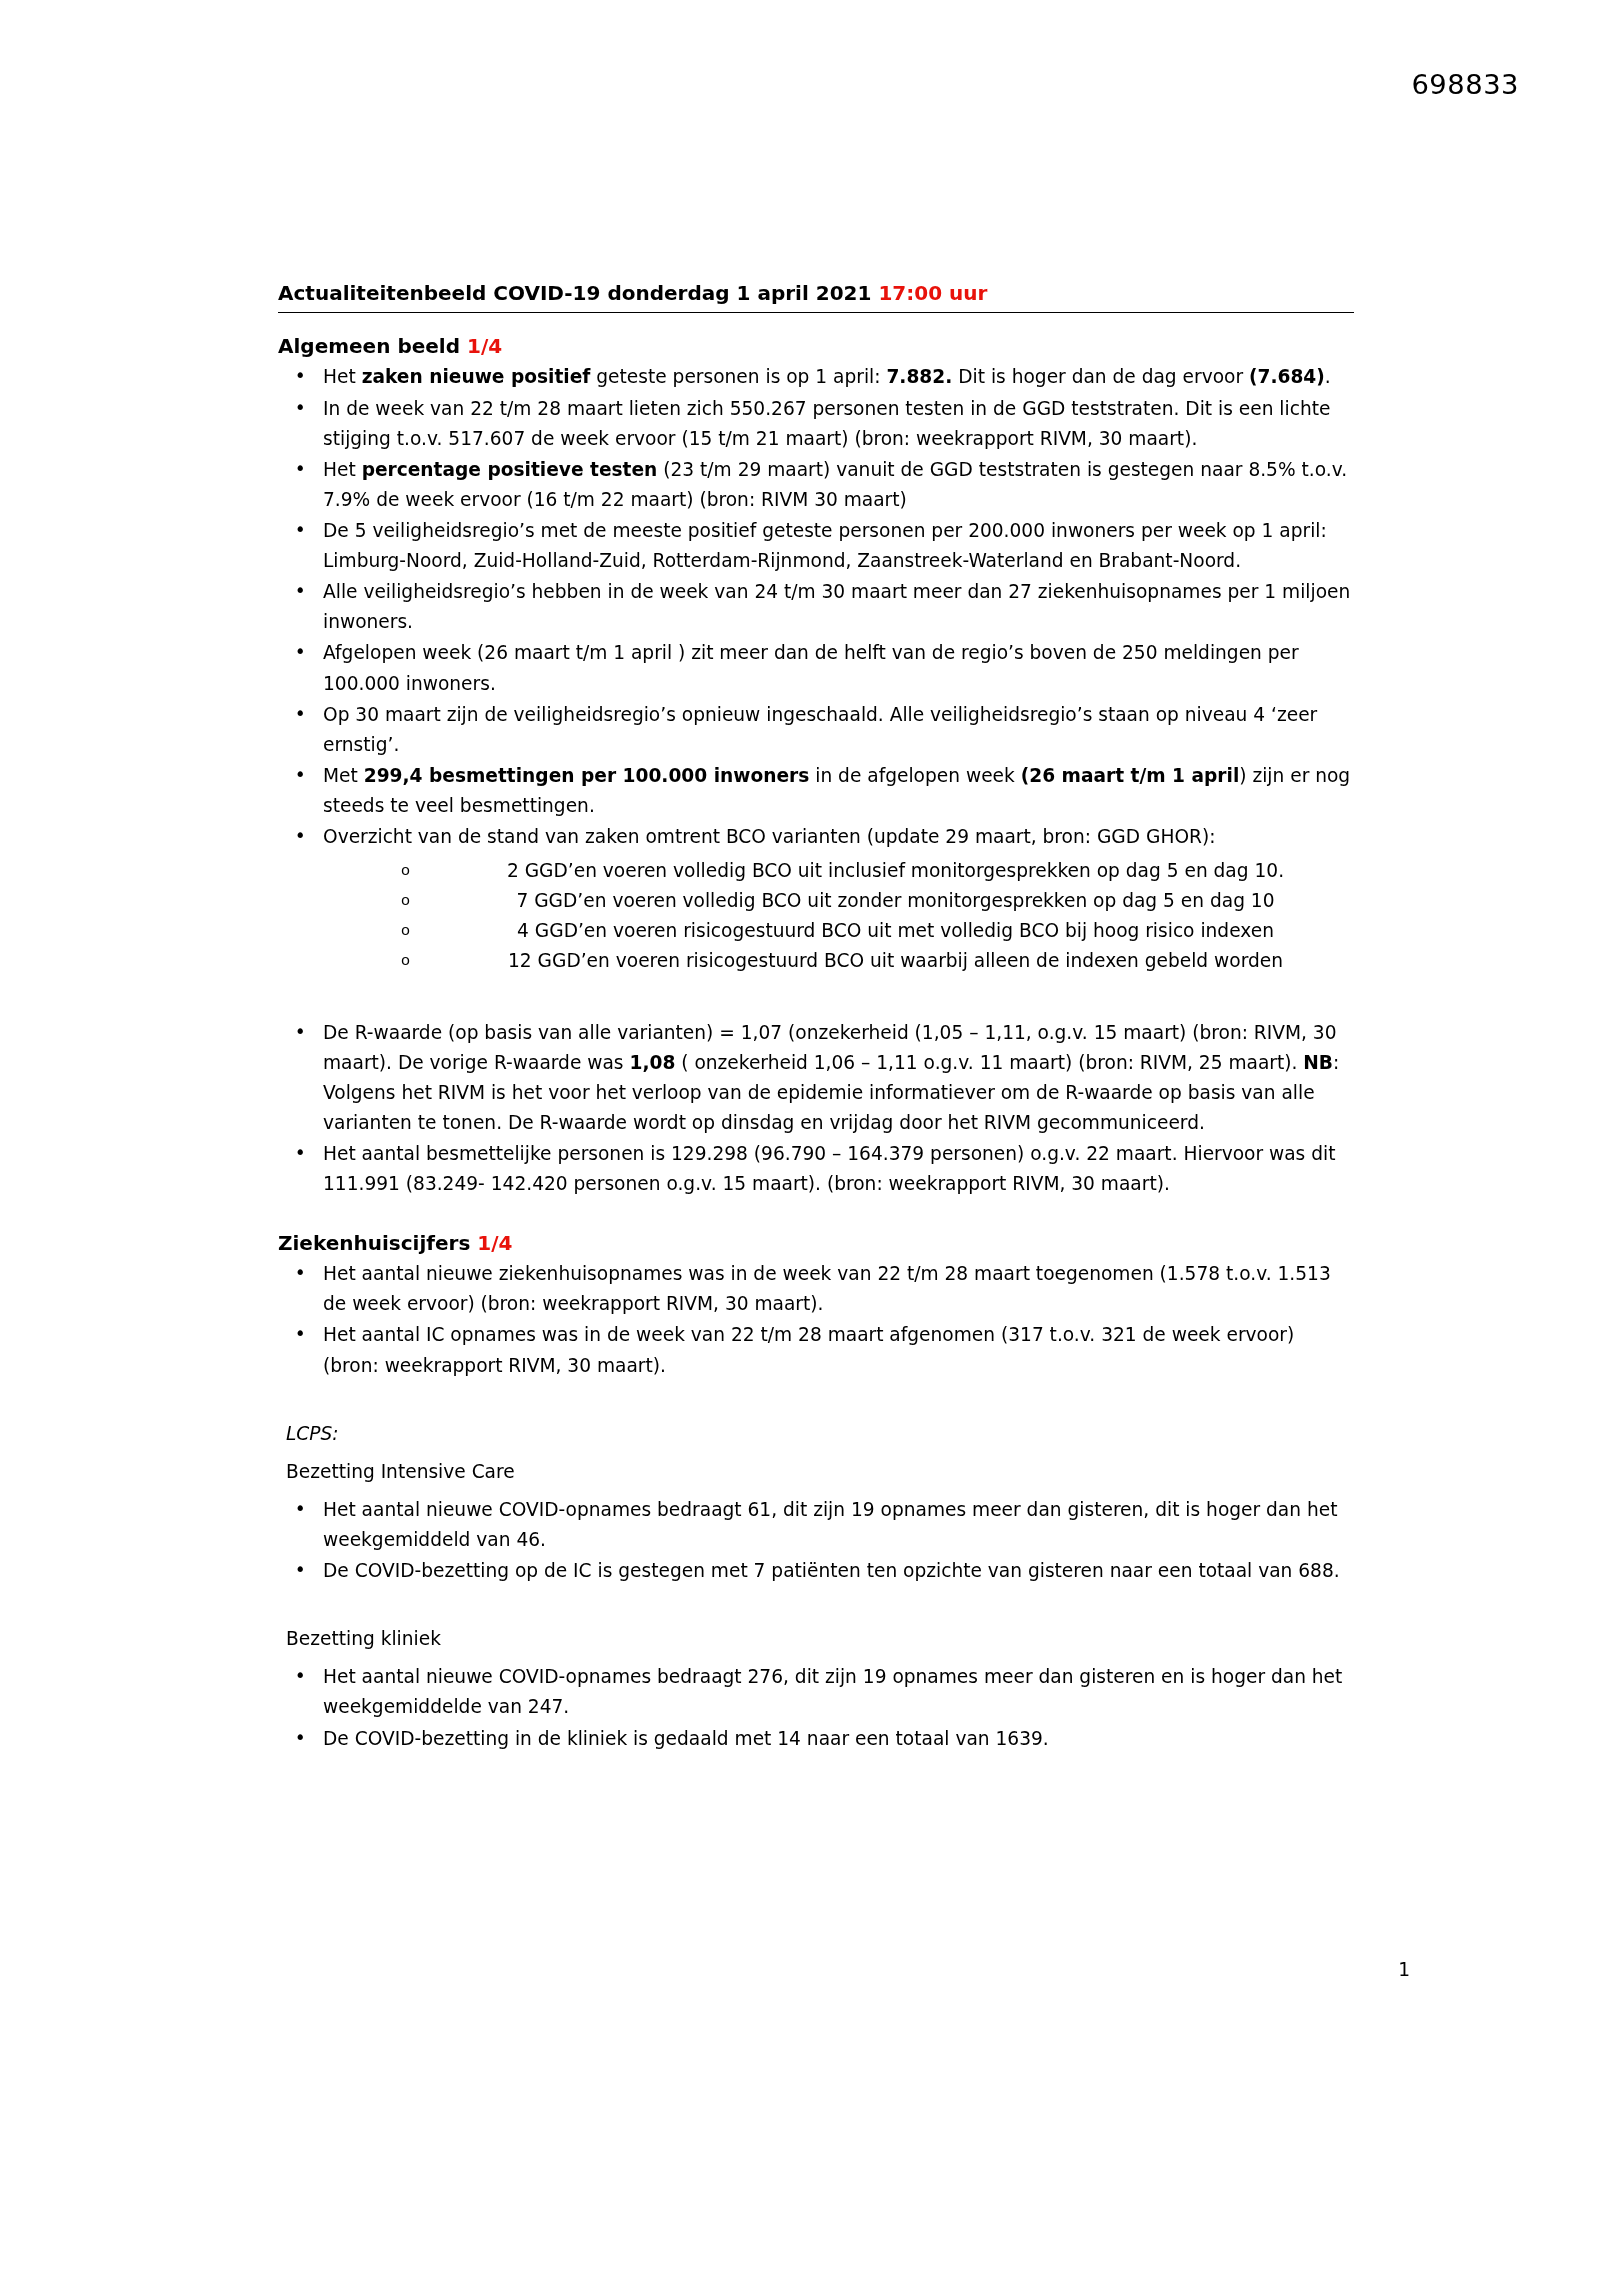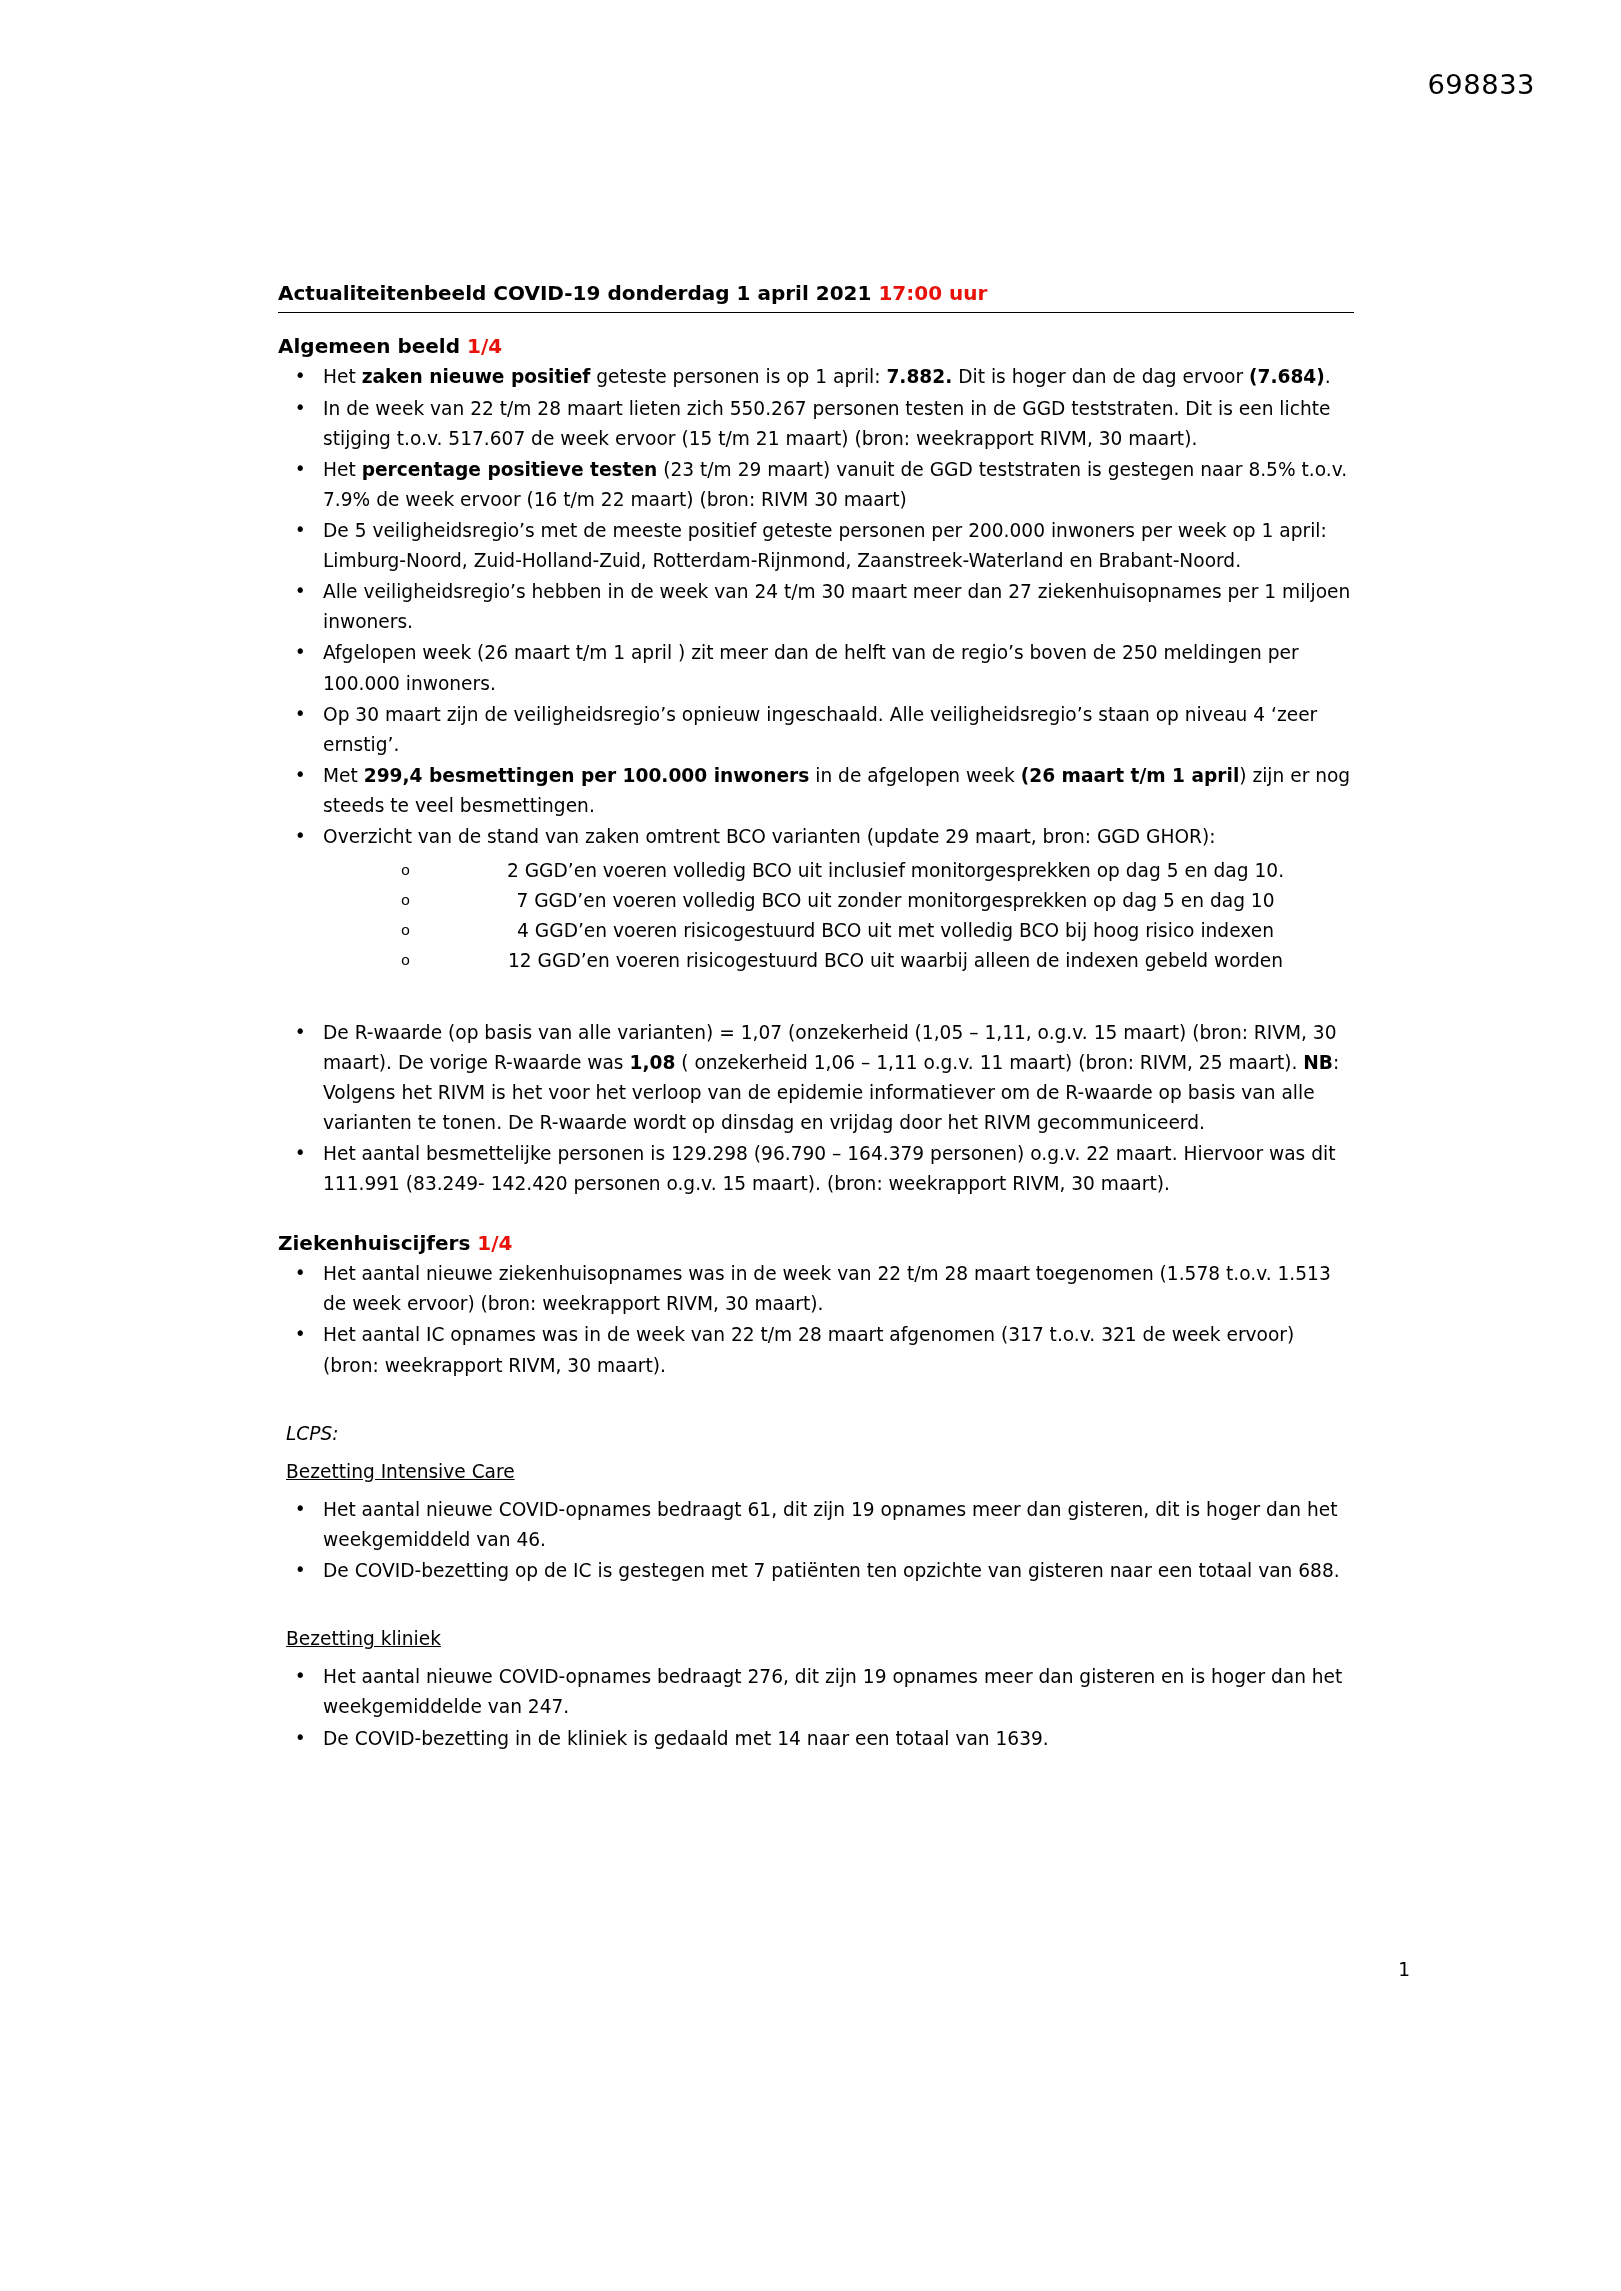--- a/index.html
+++ b/index.html
@@ -15,21 +15,21 @@
     position: relative;
     width: 1621px;
     height: 2292px;
     background: #ffffff;
     box-sizing: border-box;
     overflow: hidden;
   }
   .doc-header {
     position: absolute;
     top: 69px;
-    right: 86px;
+    right: 102px;
     font-size: 27.4px;
     letter-spacing: 0.5px;
     font-family: "DejaVu Sans", "Liberation Sans", sans-serif;
     color: #000;
   }
   .content {
     position: absolute;
     left: 278px;
     top: 280px;
     width: 1076px;
@@ -87,21 +87,21 @@
   ul.sub > li::before {
     content: "o";
     position: absolute;
     left: 123px;
     top: 0px;
     font-size: 14.7px;
     line-height: 1.95;
   }
   .b { font-weight: bold; }
   .i { font-style: italic; }
-  .u { text-decoration: underline; }
+  .u { }
   .gap-md { height: 29px; }
   .gap-lg { height: 41px; }
   .plain {
     font-size: 18.6px;
     line-height: 1.62;
     margin: 8px;
   }
   .page-num {
     position: absolute;
     right: 211px;

